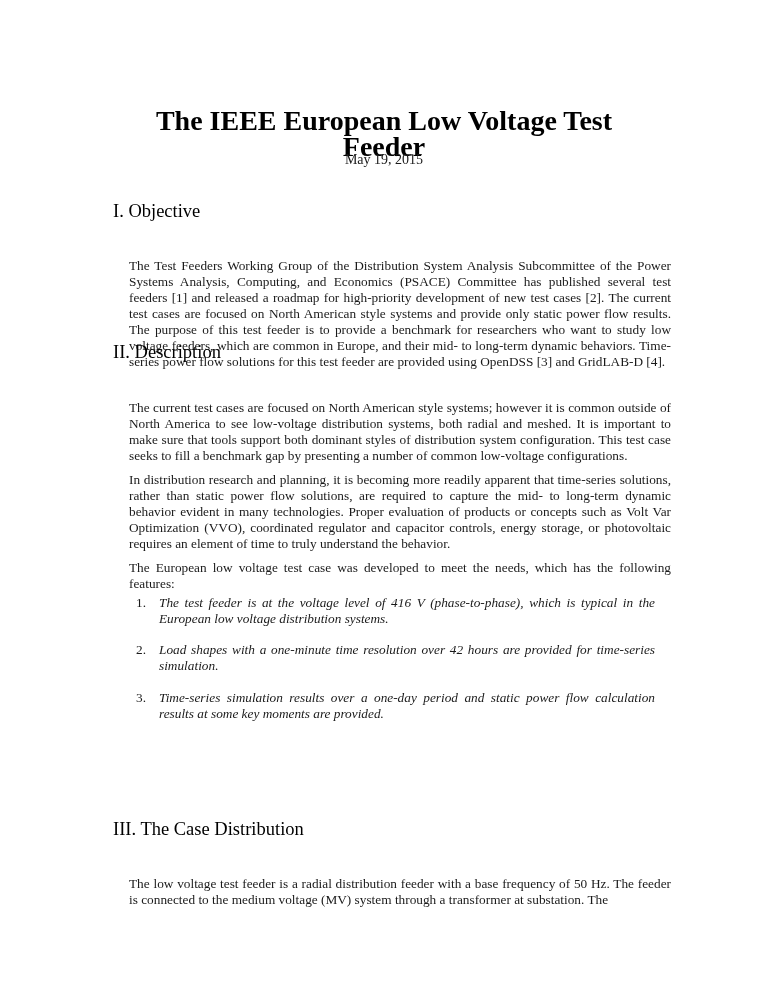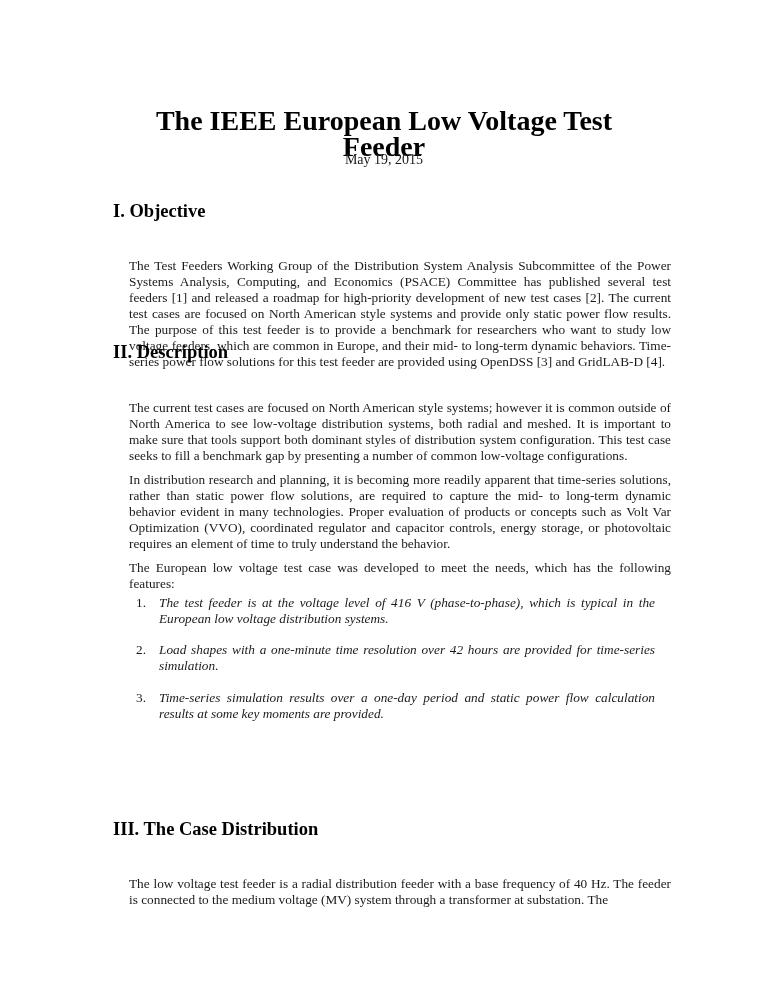--- a/index.html
+++ b/index.html
@@ -13,21 +13,21 @@
       position: absolute; left: 0; width: 542px; top: 108px;
       text-align: center; font-weight: bold; font-size: 28px; color: #000;
       margin: 0; line-height: 26px;
     }
     .date {
       position: absolute; left: 0; width: 542px; top: 151px;
       text-align: center; font-size: 14px; line-height: 18px; margin: 0;
     }
     h2 {
       position: absolute; left: 0; margin: 0;
-      font-size: 18.5px; font-weight: bold; color: #000; line-height: 22px;
+      font-size: 18.5px; font-weight: normal; color: #000; line-height: 22px;
     }
     p.body {
       position: absolute; left: 0; width: 542px; margin: 16px;
       font-size: 13.3px; line-height: 16px; text-align: justify;
     }
     .list { position: absolute; left: 0; width: 542px; margin: 0; padding: 0; list-style: none; }
     .list li { position: absolute; left: 0; width: 542px; }
     .list .num { position: absolute; left: 23px; font-size: 13.3px; line-height: 16px; }
     .list .txt {
       position: absolute; left: 46px; width: 496px; font-size: 13.3px; line-height: 16px;
@@ -59,14 +59,14 @@
       <span class="num">2.</span>
       <span class="txt">Load shapes with a one-minute time resolution over 42 hours are provided for time-series simulation.</span>
     </li>
     <li style="top:95px">
       <span class="num">3.</span>
       <span class="txt">Time-series simulation results over a one-day period and static power flow calculation results at some key moments are provided.</span>
     </li>
   </ul>
 
   <h2 style="top:818px">III. The Case Distribution</h2>
-  <p class="body" style="top:860px">The low voltage test feeder is a radial distribution feeder with a base frequency of 40 Hz. The feeder is connected to the medium voltage (MV) system through a transformer at substation. The</p>
+  <p class="body" style="top:860px">The low voltage test feeder is a radial distribution feeder with a base frequency of 50 Hz. The feeder is connected to the medium voltage (MV) system through a transformer at substation. The</p>
 </div>
 
 </body></html>

